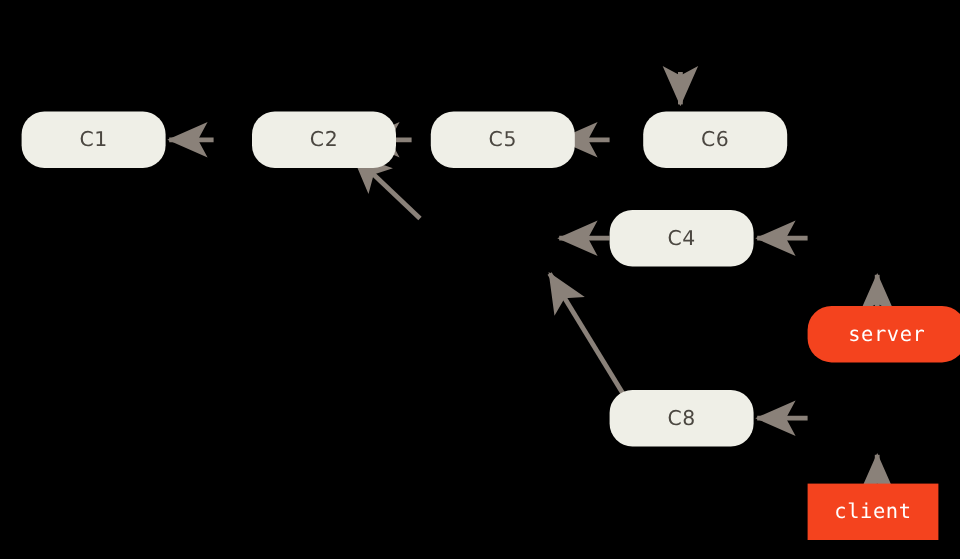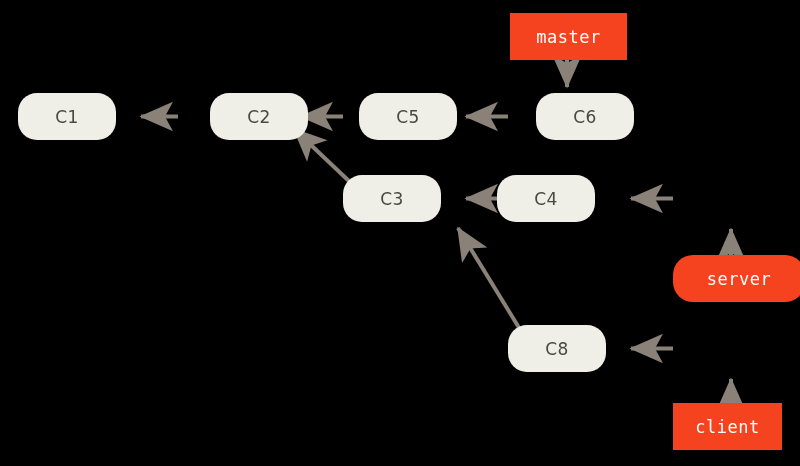--- a/index.html
+++ b/index.html
@@ -18,21 +18,21 @@
   #edges {
     position: absolute;
     left: 0;
     top: 0;
     width: 800px;
     height: 466px;
   }
   .node {
     position: absolute;
     box-sizing: border-box;
-    width: 98px;
+    width: 120px;
     height: 47px;
     border-radius: 19px;
     background: #efefe7;
     color: #4b4741;
     display: flex;
     align-items: center;
     justify-content: center;
     font-size: 17px;
     font-family: "DejaVu Sans", "Liberation Sans", sans-serif;
     letter-spacing: 0.5px;
@@ -95,33 +95,27 @@
   </div>
   <div class="node" style="left:178px; top:93px;margin-left:32px;">
     <span>C2</span>
   </div>
   <div class="node" style="left:343px; top:93px;margin-left:16px;">
     <span>C5</span>
   </div>
   <div class="node" style="left:536px; top:93px;">
     <span>C6</span>
   </div>
-  <div class="node" style="left:343px; top:175px;">
-    <span>C3</span>
-  </div>
-  <div class="node" style="left:497px; top:175px;">
+  <div class="node" style="left:508px; top:175px;">
     <span>C4</span>
   </div>
   <div class="node" style="left:508px; top:325px;text-align:center;">
     <span>C8</span>
   </div>
 
-  <div class="branch" style="left:510px; top:13px; width:117px;">
-    <span>master</span>
-  </div>
   <div class="branch" style="left:673px; top:255px; width:132px;border-radius:20px;">
     <span>server</span>
   </div>
   <div class="branch" style="left:673px; top:403px; width:109px;">
     <span>client</span>
   </div>
 
 </div>
 
 </body></html>

